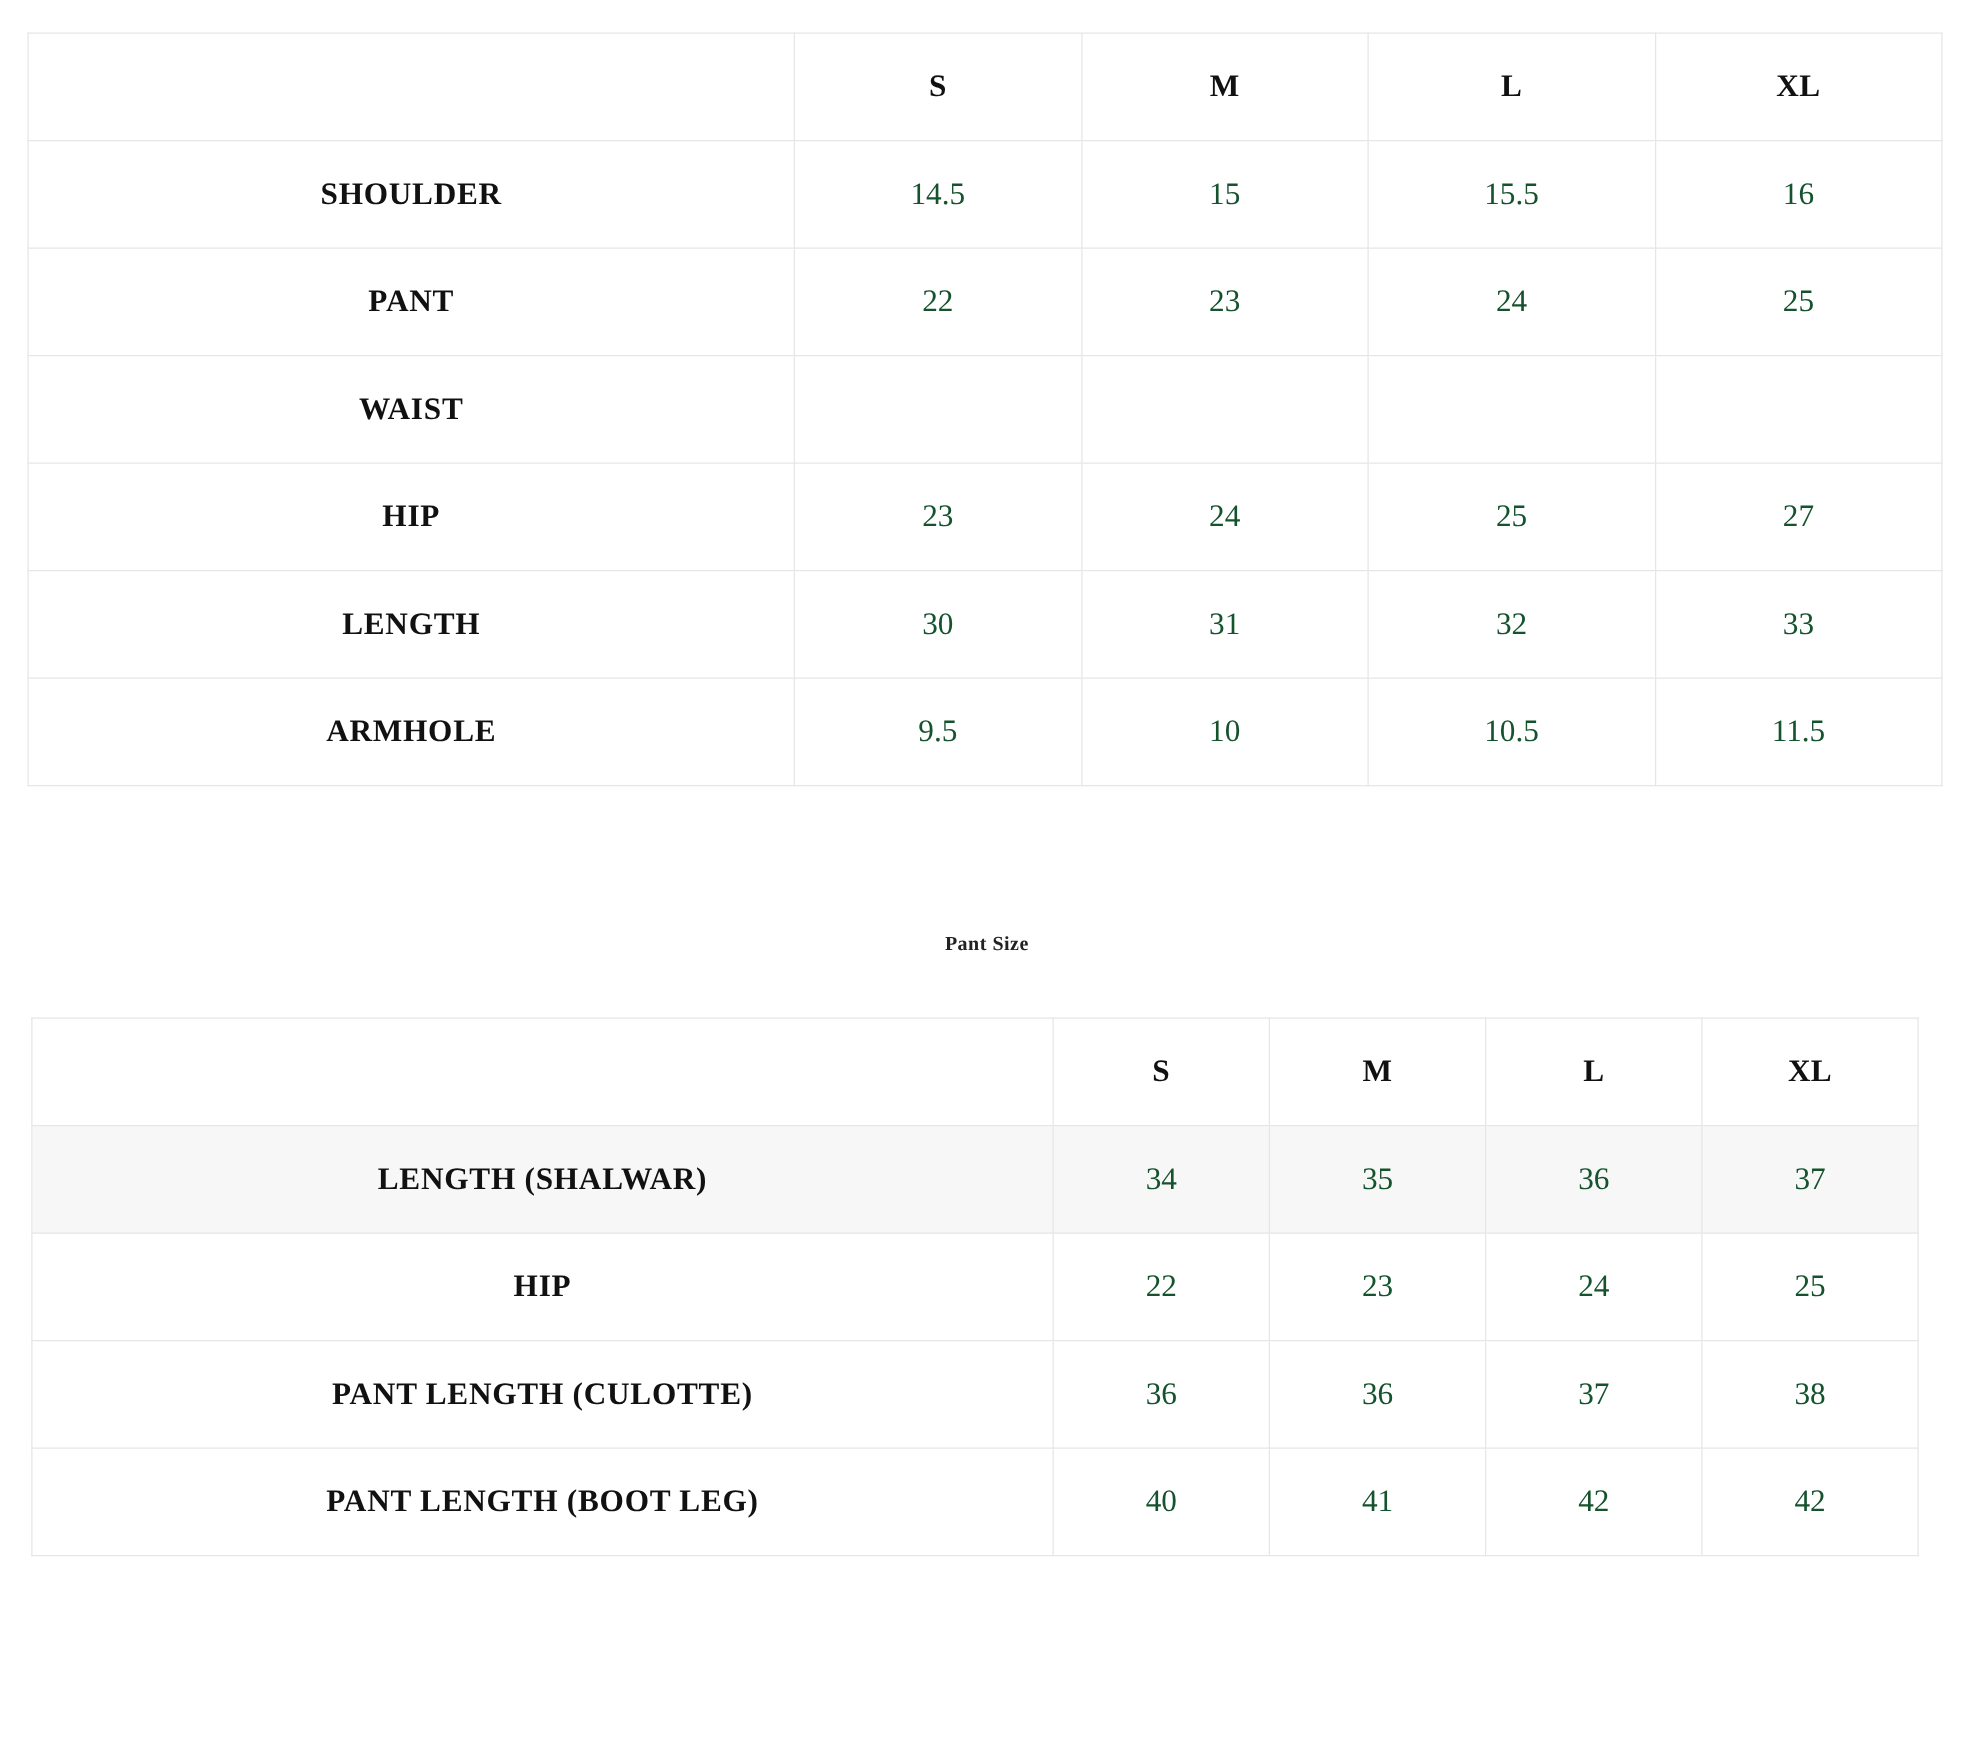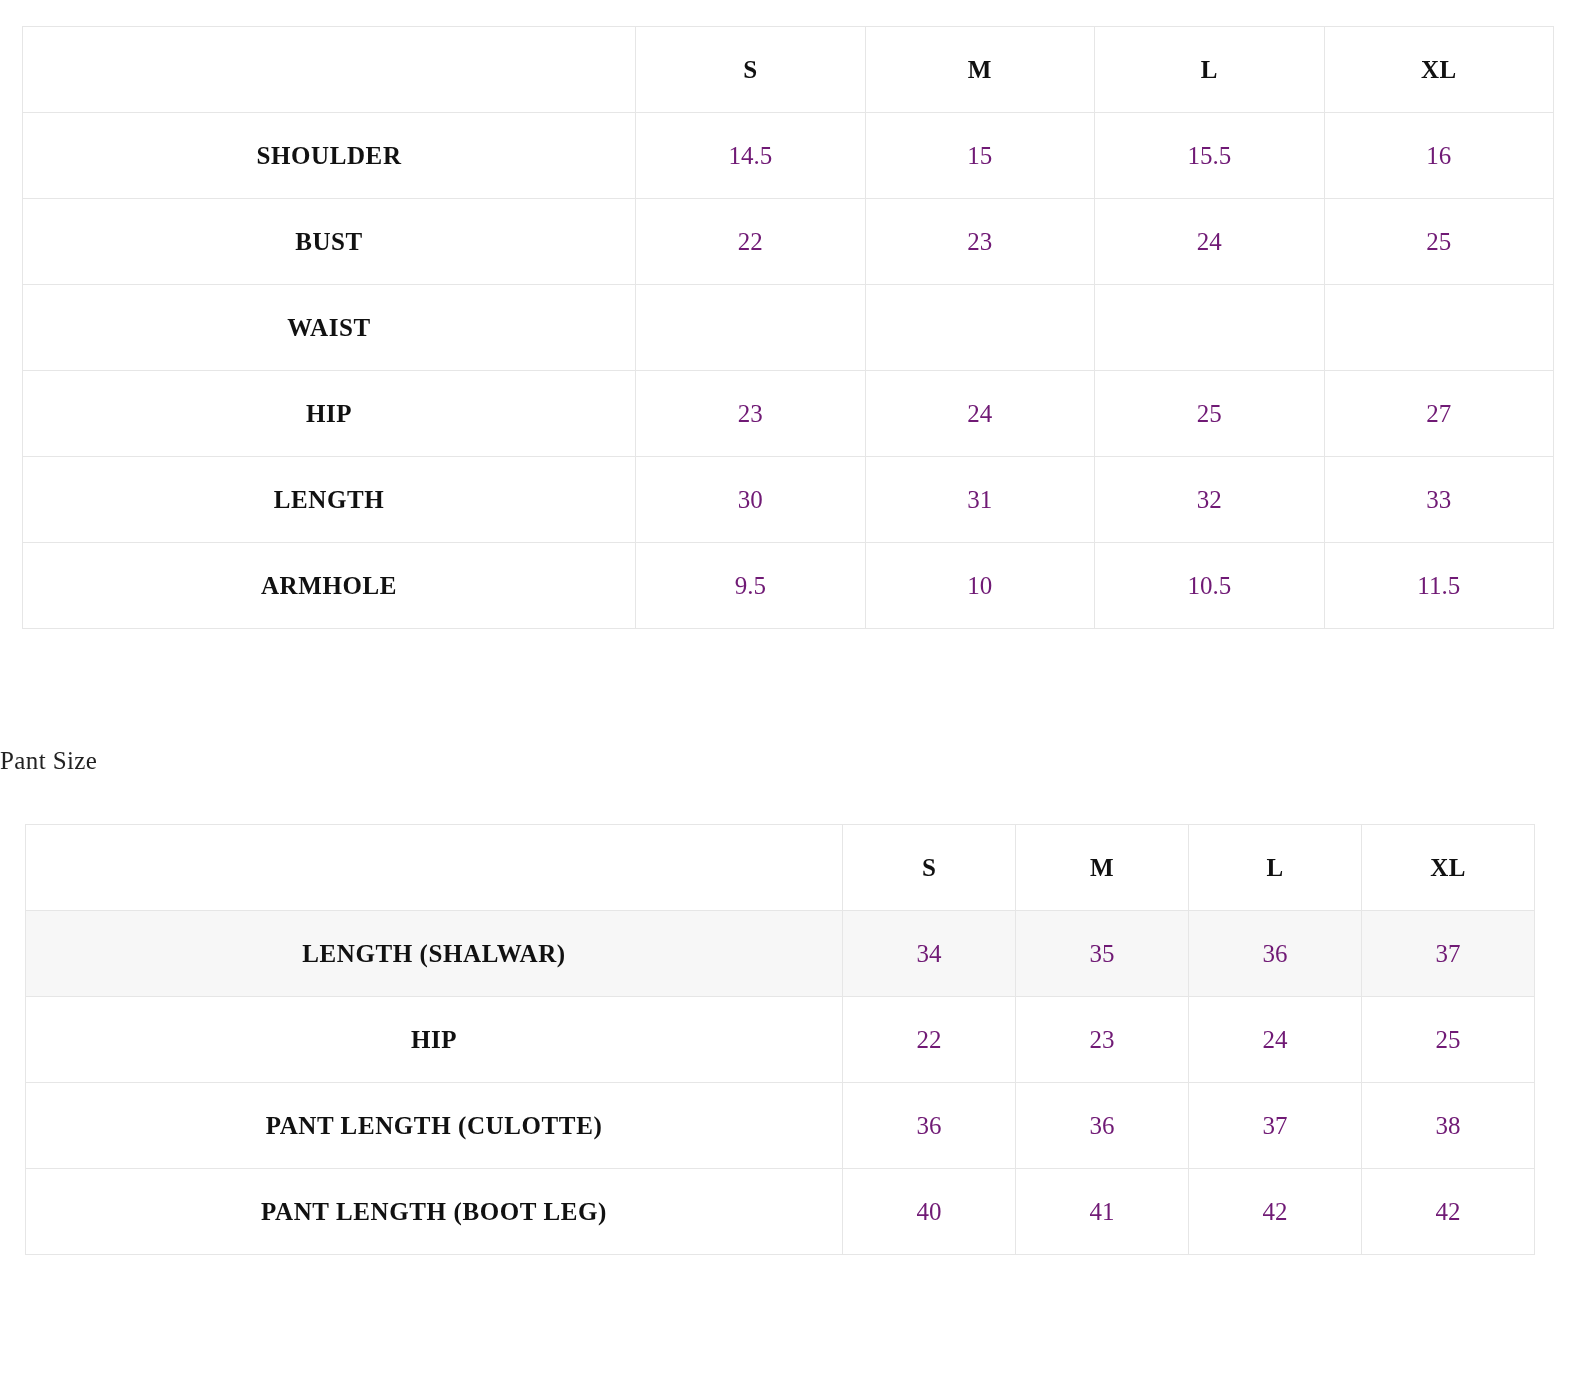--- a/index.html
+++ b/index.html
@@ -64,36 +64,37 @@
     font-weight: bold;
     font-size: 25px;
     letter-spacing: 0.6px;
     color: #111111;
     margin-left: 16px;
   }
 
   .val-cell {
     font-weight: normal;
     font-size: 25px;
-    color: #701a75;
+    color: #14532d;
   }
 
   .empty-corner {
     border: 1px solid #e6e6e6;
   }
 
   
   .pant-title {
-    text-align: left;
+    text-align: center;
     font-family: "Liberation Serif", serif;
-    font-size: 25px;
+    font-size: 16px;
     color: #222222;
     margin-top: 118px;
     margin-bottom: 0;
     letter-spacing: 0.4px;
+    font-weight: bold;
   }
 
   table.pant-table {
     width: 1509px;
     margin-left: 25px;
     margin-top: 49px;
   }
 
   table.pant-table col.label-col { width: 817px; }
   table.pant-table col.size-col  { width: 173px; }
@@ -133,21 +134,21 @@
       </thead>
       <tbody>
         <tr>
           <td class="row-label">SHOULDER</td>
           <td class="val-cell">14.5</td>
           <td class="val-cell">15</td>
           <td class="val-cell">15.5</td>
           <td class="val-cell">16</td>
         </tr>
         <tr>
-          <td class="row-label">BUST</td>
+          <td class="row-label">PANT</td>
           <td class="val-cell">22</td>
           <td class="val-cell">23</td>
           <td class="val-cell">24</td>
           <td class="val-cell">25</td>
         </tr>
         <tr>
           <td class="row-label">WAIST</td>
           <td class="val-cell"></td>
           <td class="val-cell"></td>
           <td class="val-cell"></td>

